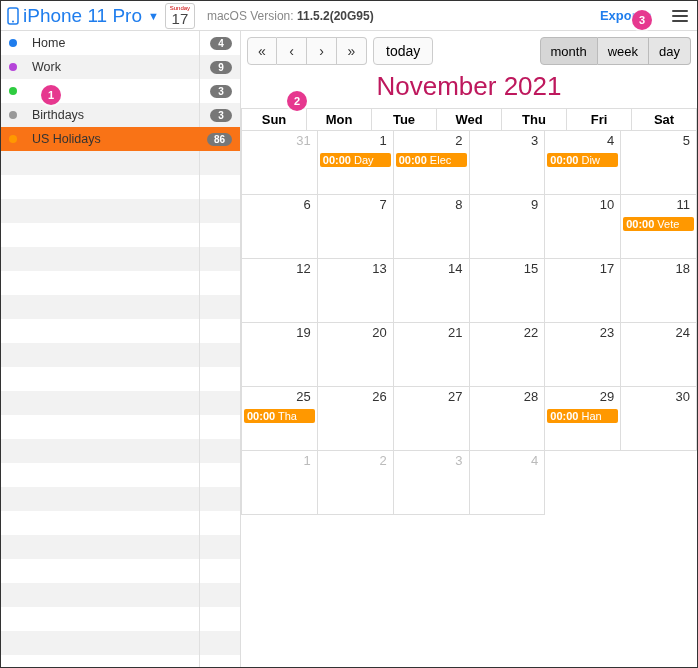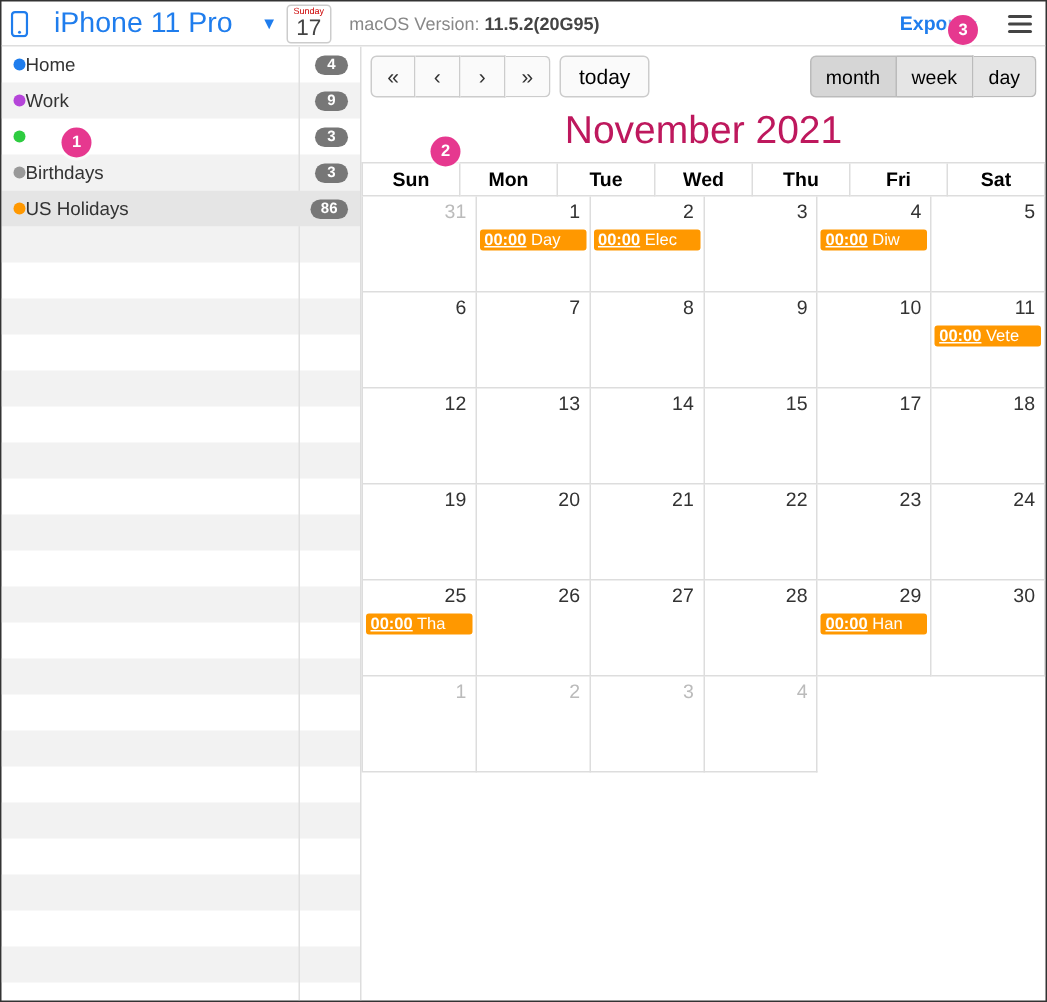--- a/index.html
+++ b/index.html
@@ -1,41 +1,41 @@
 <!DOCTYPE html>
 <html><head>
   <meta charset="utf-8">
   <style>
     * { box-sizing: border-box; margin: 0; padding: 0; font-family: -apple-system, Helvetica, Arial, sans-serif; }
     body { width: 698px; height: 668px; border: 1px solid #333; background: #fff; overflow: hidden; display: flex; flex-direction: column; }
 
     
     .header { display: flex; align-items: center; height: 30px; padding: 0 6px; border-bottom: 1px solid #ddd; gap: 6px; }
-    .device-btn { display: flex; align-items: center; color: #1f7ded; font-size: 19px; font-weight: 500; gap: 17px; cursor: pointer; }
+    .device-btn { display: flex; align-items: center; color: #1f7ded; font-size: 19px; font-weight: 500; gap: 4px; cursor: pointer; }
     .device-caret { color: #1f7ded; font-size: 11px; margin-left: 2px; }
     .phone-icon svg { display:block; }
     .date-badge { width: 30px; height: 26px; border: 1px solid #ccc; border-radius: 3px; display: flex; flex-direction: column; align-items: center; justify-content: center; line-height: 1; }
     .date-badge-top { font-size: 6px; color: #c00; }
     .date-badge-num { font-size: 15px; color: #444; }
     .os-text { font-size: 12px; color: #888; margin-left: 6px; }
     .os-ver { font-weight: 600; color: #444; }
     .spacer { flex: 1; }
     .export-btn { color: #1f7ded; font-size: 13px; font-weight: 600; display:flex; align-items:center; gap:3px; cursor:pointer; }
     .ham-icon { width: 22px; display:flex; flex-direction:column; gap:3px; align-items:center; margin-left:10px; cursor:pointer; }
     .ham-icon span { display:block; width: 16px; height: 2px; background:#444; border-radius:1px; }
 
     
     .main { display: flex; flex: 1; overflow:hidden; }
     .sidebar { width: 240px; border-right: 1px solid #ddd; position: relative; }
     .sidebar-rows { position:absolute; inset:0; }
     .stripe { height: 24px; }
     .stripe:nth-child(even) { background: #f2f2f2; }
     .cal-list { position: absolute; top: 0; left: 0; right: 0; }
-    .cal-row { height: 24px; display: flex; align-items: center; padding: 0 8px; gap: 0; font-size: 12.5px; color: #333; cursor:pointer; }
-    .cal-row.selected { background: #e5e5e5; }
+    .cal-row { height: 24px; display: flex; align-items: center; padding: 0 8px; gap: 15px; font-size: 12.5px; color: #333; cursor:pointer; }
+    .cal-row.selected { background: #f97316; }
     .dot { width: 8px; height: 8px; border-radius: 50%; flex-shrink:0; }
     .cal-label { flex:1; white-space:nowrap; overflow:hidden; text-overflow:ellipsis; }
     .badge { background: #777; color: #fff; font-size: 10px; font-weight:600; border-radius: 9px; padding: 1px 7px; min-width:22px; text-align:center; }
     .sidebar-div { position:absolute; top:0; bottom:0; left:198px; width:1px; background:#e0e0e0; }
 
     
     .cal-area { flex:1; display:flex; flex-direction:column; }
     .toolbar { display:flex; align-items:center; gap:6px; padding: 6px; }
     .nav-group, .today-btn, .view-seg { display:flex; }
     .nav-btn { width: 30px; height: 28px; border:1px solid #ccc; background:#fafafa; display:flex; align-items:center; justify-content:center; font-size:14px; color:#333; cursor:pointer; }
@@ -50,21 +50,21 @@
     .view-btn.active { background:#d6d6d6; }
 
     .cal-title { text-align:center; font-size: 26px; font-weight:400; color:#be185d; margin: 0 0 6px; }
     .grid-hdr { display:grid; grid-template-columns: repeat(7,1fr); border-top:1px solid #ddd; border-left:1px solid #ddd; }
     .hdr-cell { border-right:1px solid #ddd; border-bottom:1px solid #ddd; text-align:center; font-size:13px; font-weight:600; padding:3px 0; }
     .grid-body { display:grid; grid-template-columns: repeat(6,1fr); border-left:1px solid #ddd; }
     .day-cell { border-right:1px solid #ddd; border-bottom:1px solid #ddd; height:64px; position:relative; padding:2px; overflow:hidden; }
     .day-num { position:absolute; top:2px; right:6px; font-size:13px; color:#333; }
     .day-num.dim { color:#bbb; }
     .event { position:absolute; top:22px; left:2px; right:2px; background:#ff9800; color:#fff; font-size:11px; padding:1px 3px; border-radius:2px; white-space:nowrap; overflow:hidden; }
-    .ev-time { font-weight:700;text-decoration:underline; }
+    .ev-time { font-weight:700; }
 
     
     .marker { position:absolute; width:20px; height:20px; border-radius:50%; background:#e6388f; color:#fff; font-size:11px; font-weight:600; display:flex; align-items:center; justify-content:center; z-index:50; box-shadow:0 0 0 2px rgba(255,255,255,0.5); }
   </style>
 </head>
 <body>
 
 <div class="header">
   <div class="device-btn">
     <span class="phone-icon">

